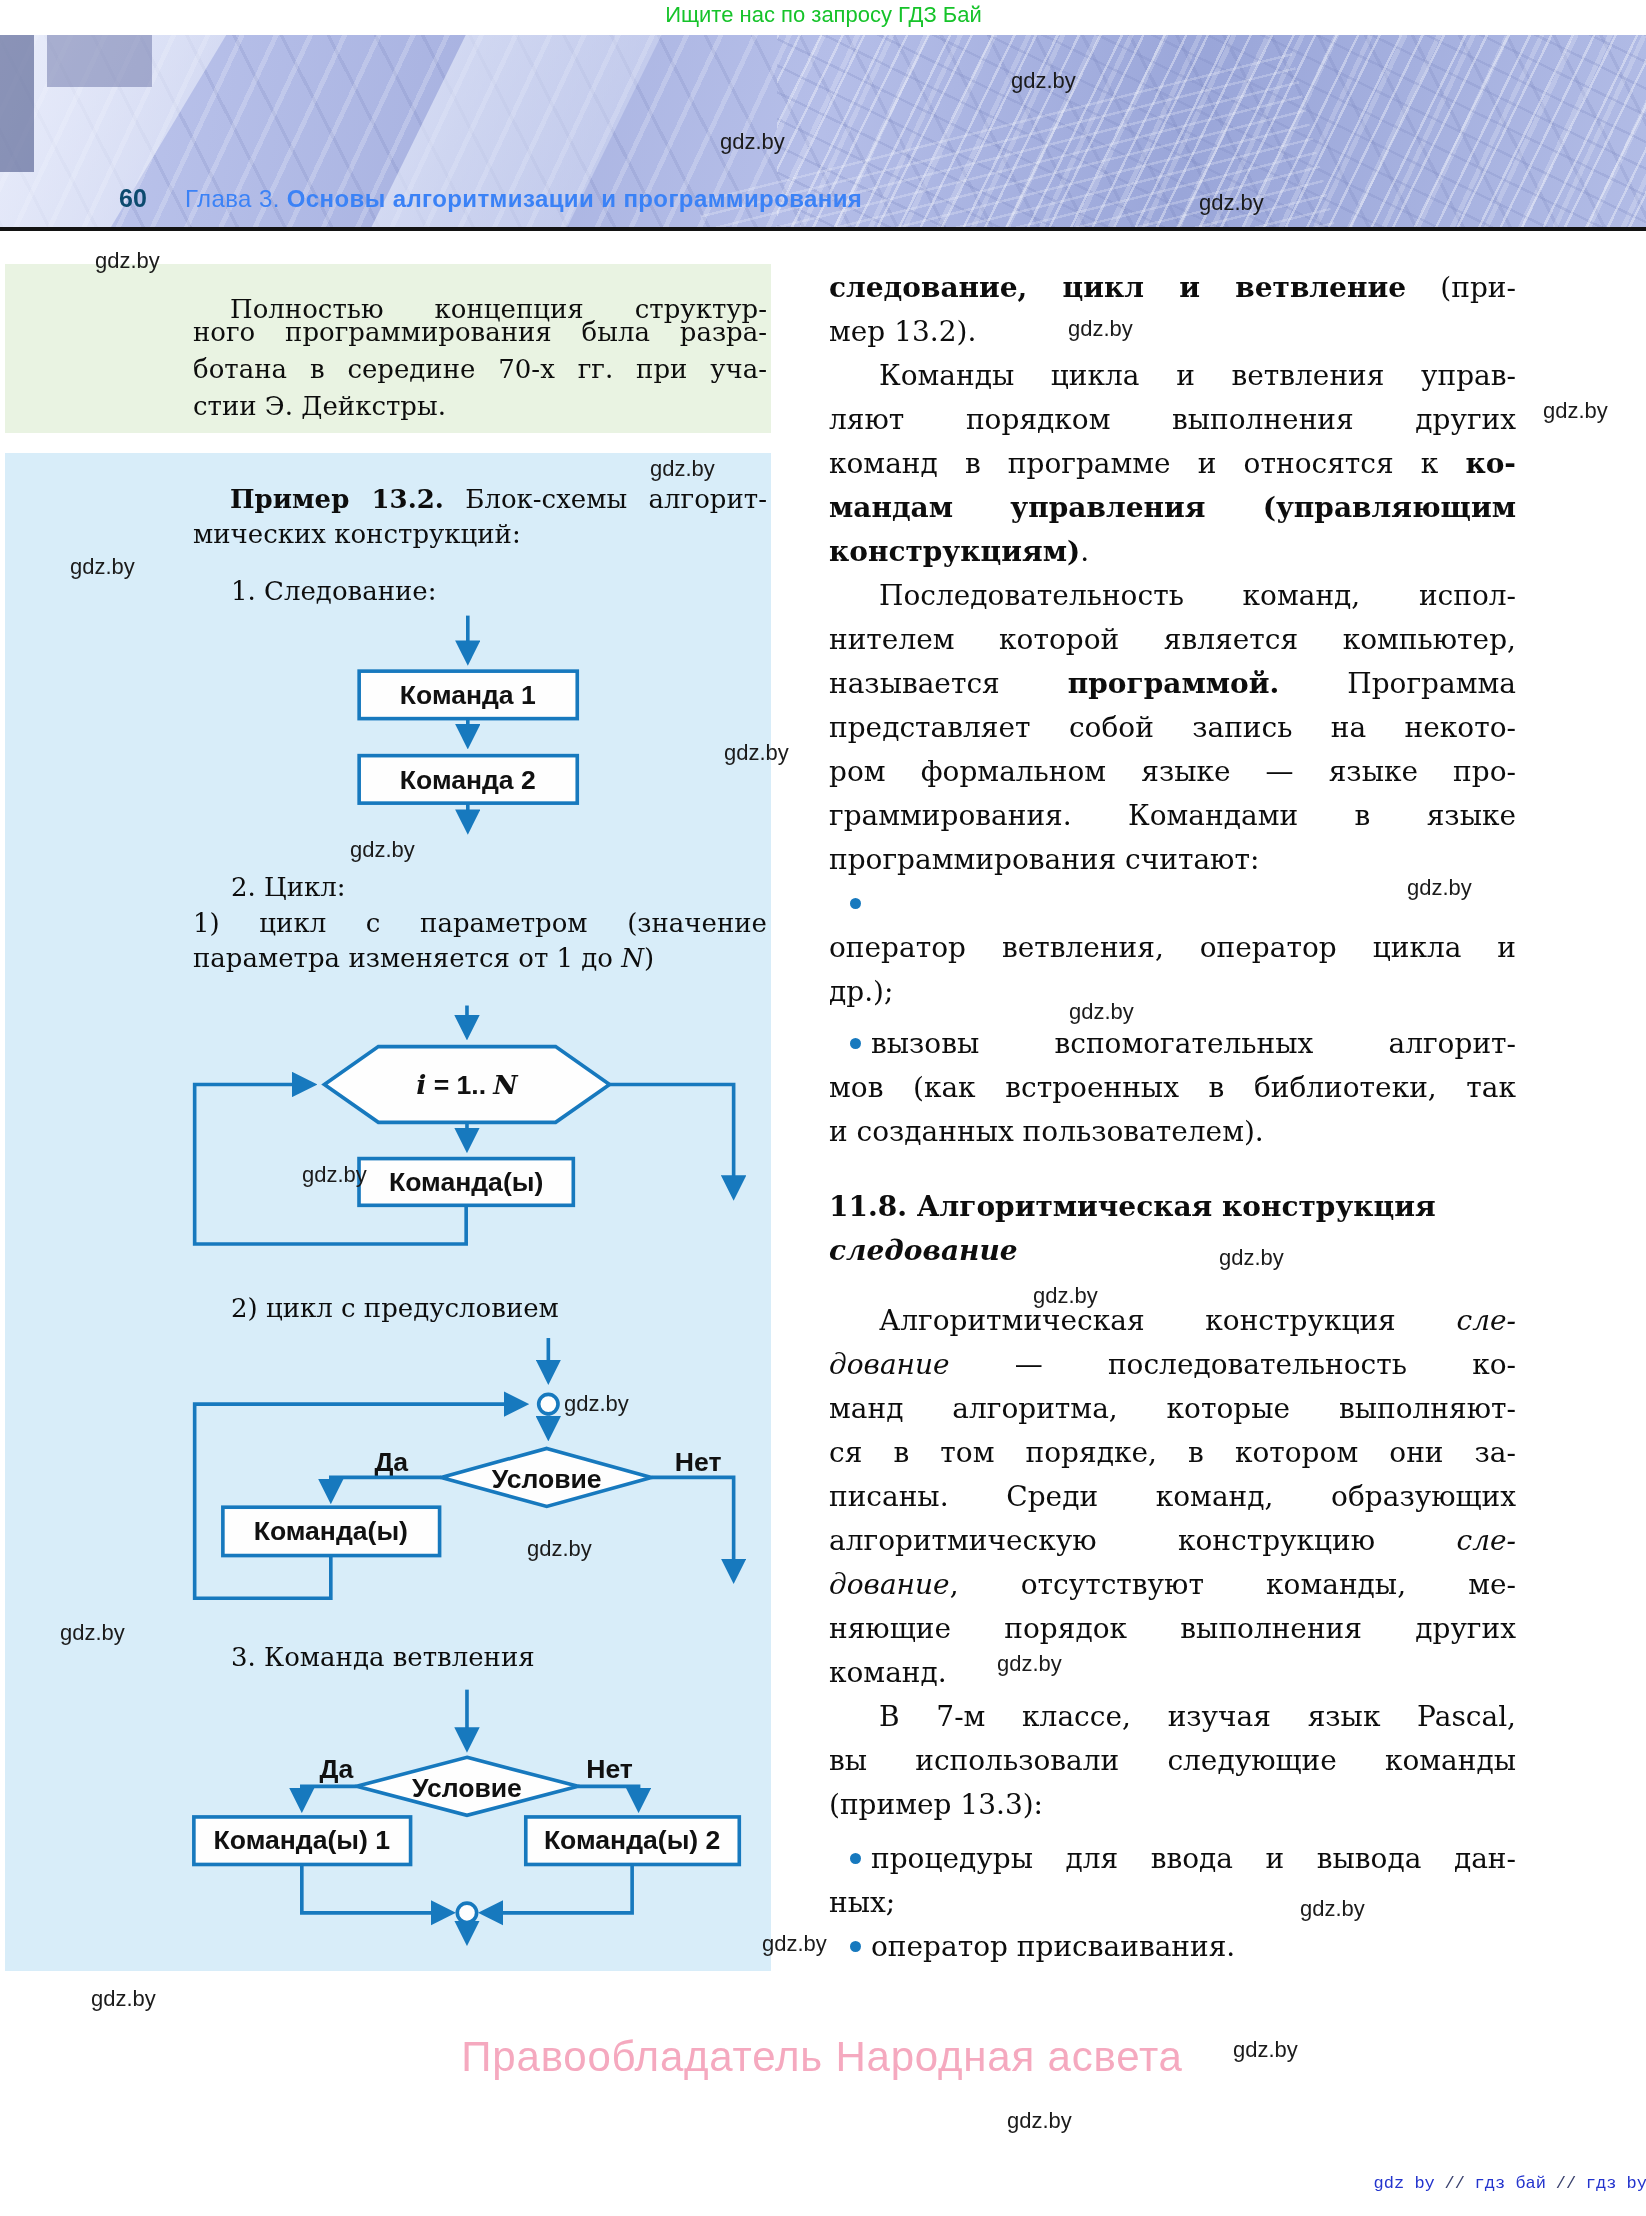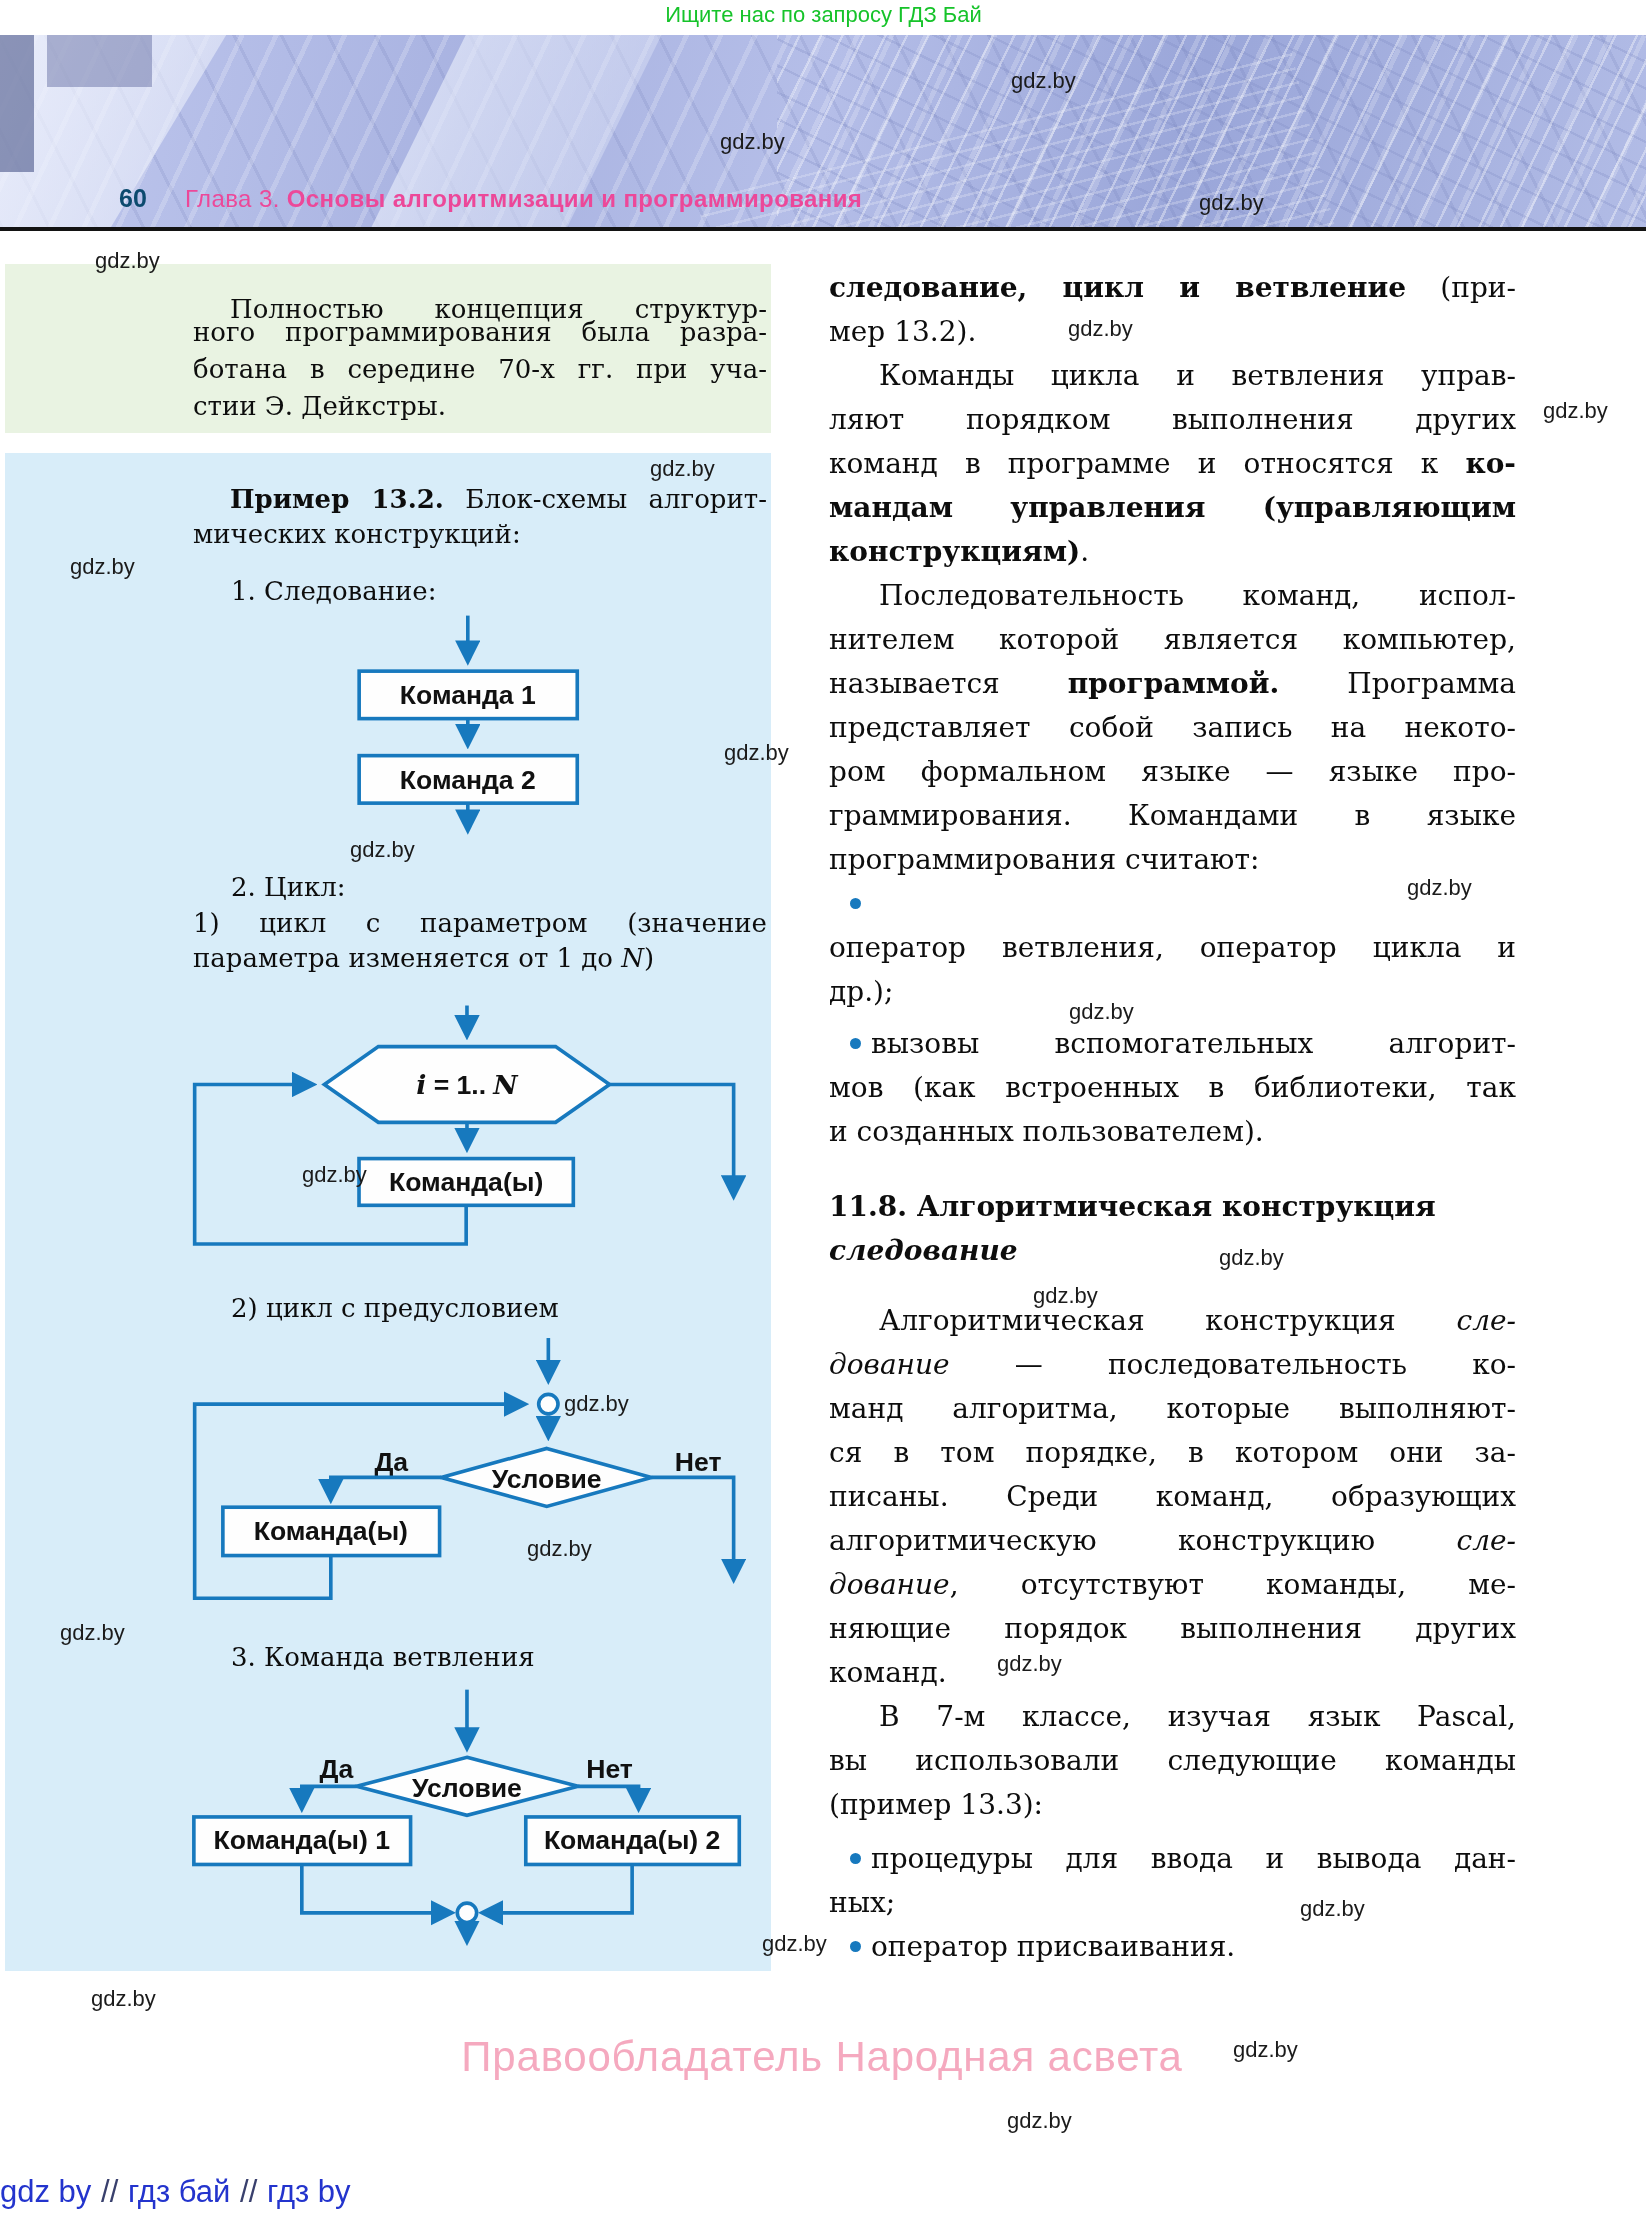--- a/index.html
+++ b/index.html
@@ -26,21 +26,21 @@
       background:repeating-linear-gradient(116deg, rgba(255,255,255,.36) 0 2.4px, transparent 2.4px 19.3px),
                  repeating-linear-gradient(26deg, rgba(128,140,196,.28) 0 2.4px, transparent 2.4px 24px)}
   .banner .a4{position:absolute;left:709px;top:89px;width:613px;height:177px;
       background:repeating-linear-gradient(0deg, rgba(255,255,255,.22) 0 2.4px, transparent 2.4px 14.5px);
       transform:rotate(-14deg)}
   .banner .a5{position:absolute;left:0;top:0;width:34px;height:137px;background:#3d4880;opacity:.55}
   .banner .a6{position:absolute;left:47px;top:0;width:105px;height:52px;background:#4a5590;opacity:.4}
   .hdr60{position:absolute;left:119px;top:184px;font-family:"Liberation Sans",sans-serif;
          font-weight:700;font-size:25px;color:#0c4a6e;z-index:4}
   .hdrchap{position:absolute;left:185px;top:185px;font-family:"Liberation Sans",sans-serif;
-           font-size:24px;letter-spacing:0.4px;color:#ec4899;white-space:nowrap;z-index:4}
+           font-size:24px;letter-spacing:0.4px;color:#3b82f6;white-space:nowrap;z-index:4}
   
   .greenbox{position:absolute;left:4.8px;top:264px;width:766px;height:169px;background:#e9f3e2}
   .bluebox{position:absolute;left:4.8px;top:453px;width:766px;height:1518px;background:#d8edf9}
   
   .gl{position:absolute;left:193px;width:574px;font-size:26px;line-height:37px;
       text-align:justify;text-align-last:justify}
   .gl.end{text-align-last:left}
   .jl{position:absolute;left:193px;width:574px;font-size:26px;line-height:35px;
       text-align:justify;text-align-last:justify}
   .jl.end{text-align-last:left}
@@ -62,22 +62,22 @@
   svg.fc{position:absolute;overflow:visible}
   .st{stroke:#1779be;stroke-width:4.5;fill:none}
   .nbox{fill:#fefefe;stroke:#1779be;stroke-width:4.5}
   .nd{fill:#111;font-family:"Liberation Sans","DejaVu Sans",sans-serif;font-weight:700;
       font-size:33px;text-anchor:middle}
   .fi{font-style:italic;font-family:"DejaVu Serif",serif}
   
   .pink{position:absolute;left:419px;top:2033px;width:806px;text-align:center;
         font-family:"Liberation Sans",sans-serif;font-size:42px;letter-spacing:0.8px;
         color:#f5a9bf;white-space:nowrap}
-  .links{position:absolute;left:0;top:2174px;width:100%;text-align:left;
-         font-family:Liberation Sans, sans-serif;font-size:31px}
+  .links{position:absolute;left:0;top:2174px;width:100%;text-align:right;
+         font-family:Liberation Mono, monospace;font-size:17px}
   .links a{color:#2334cd;text-decoration:none;cursor:pointer}
   .links .sep{color:#39406d;padding:0 9.7px}
 </style>
 </head>
 <body>
 
 <div class="page">
 
   <div class="tophint">Ищите нас по запросу ГДЗ Бай</div>
 

